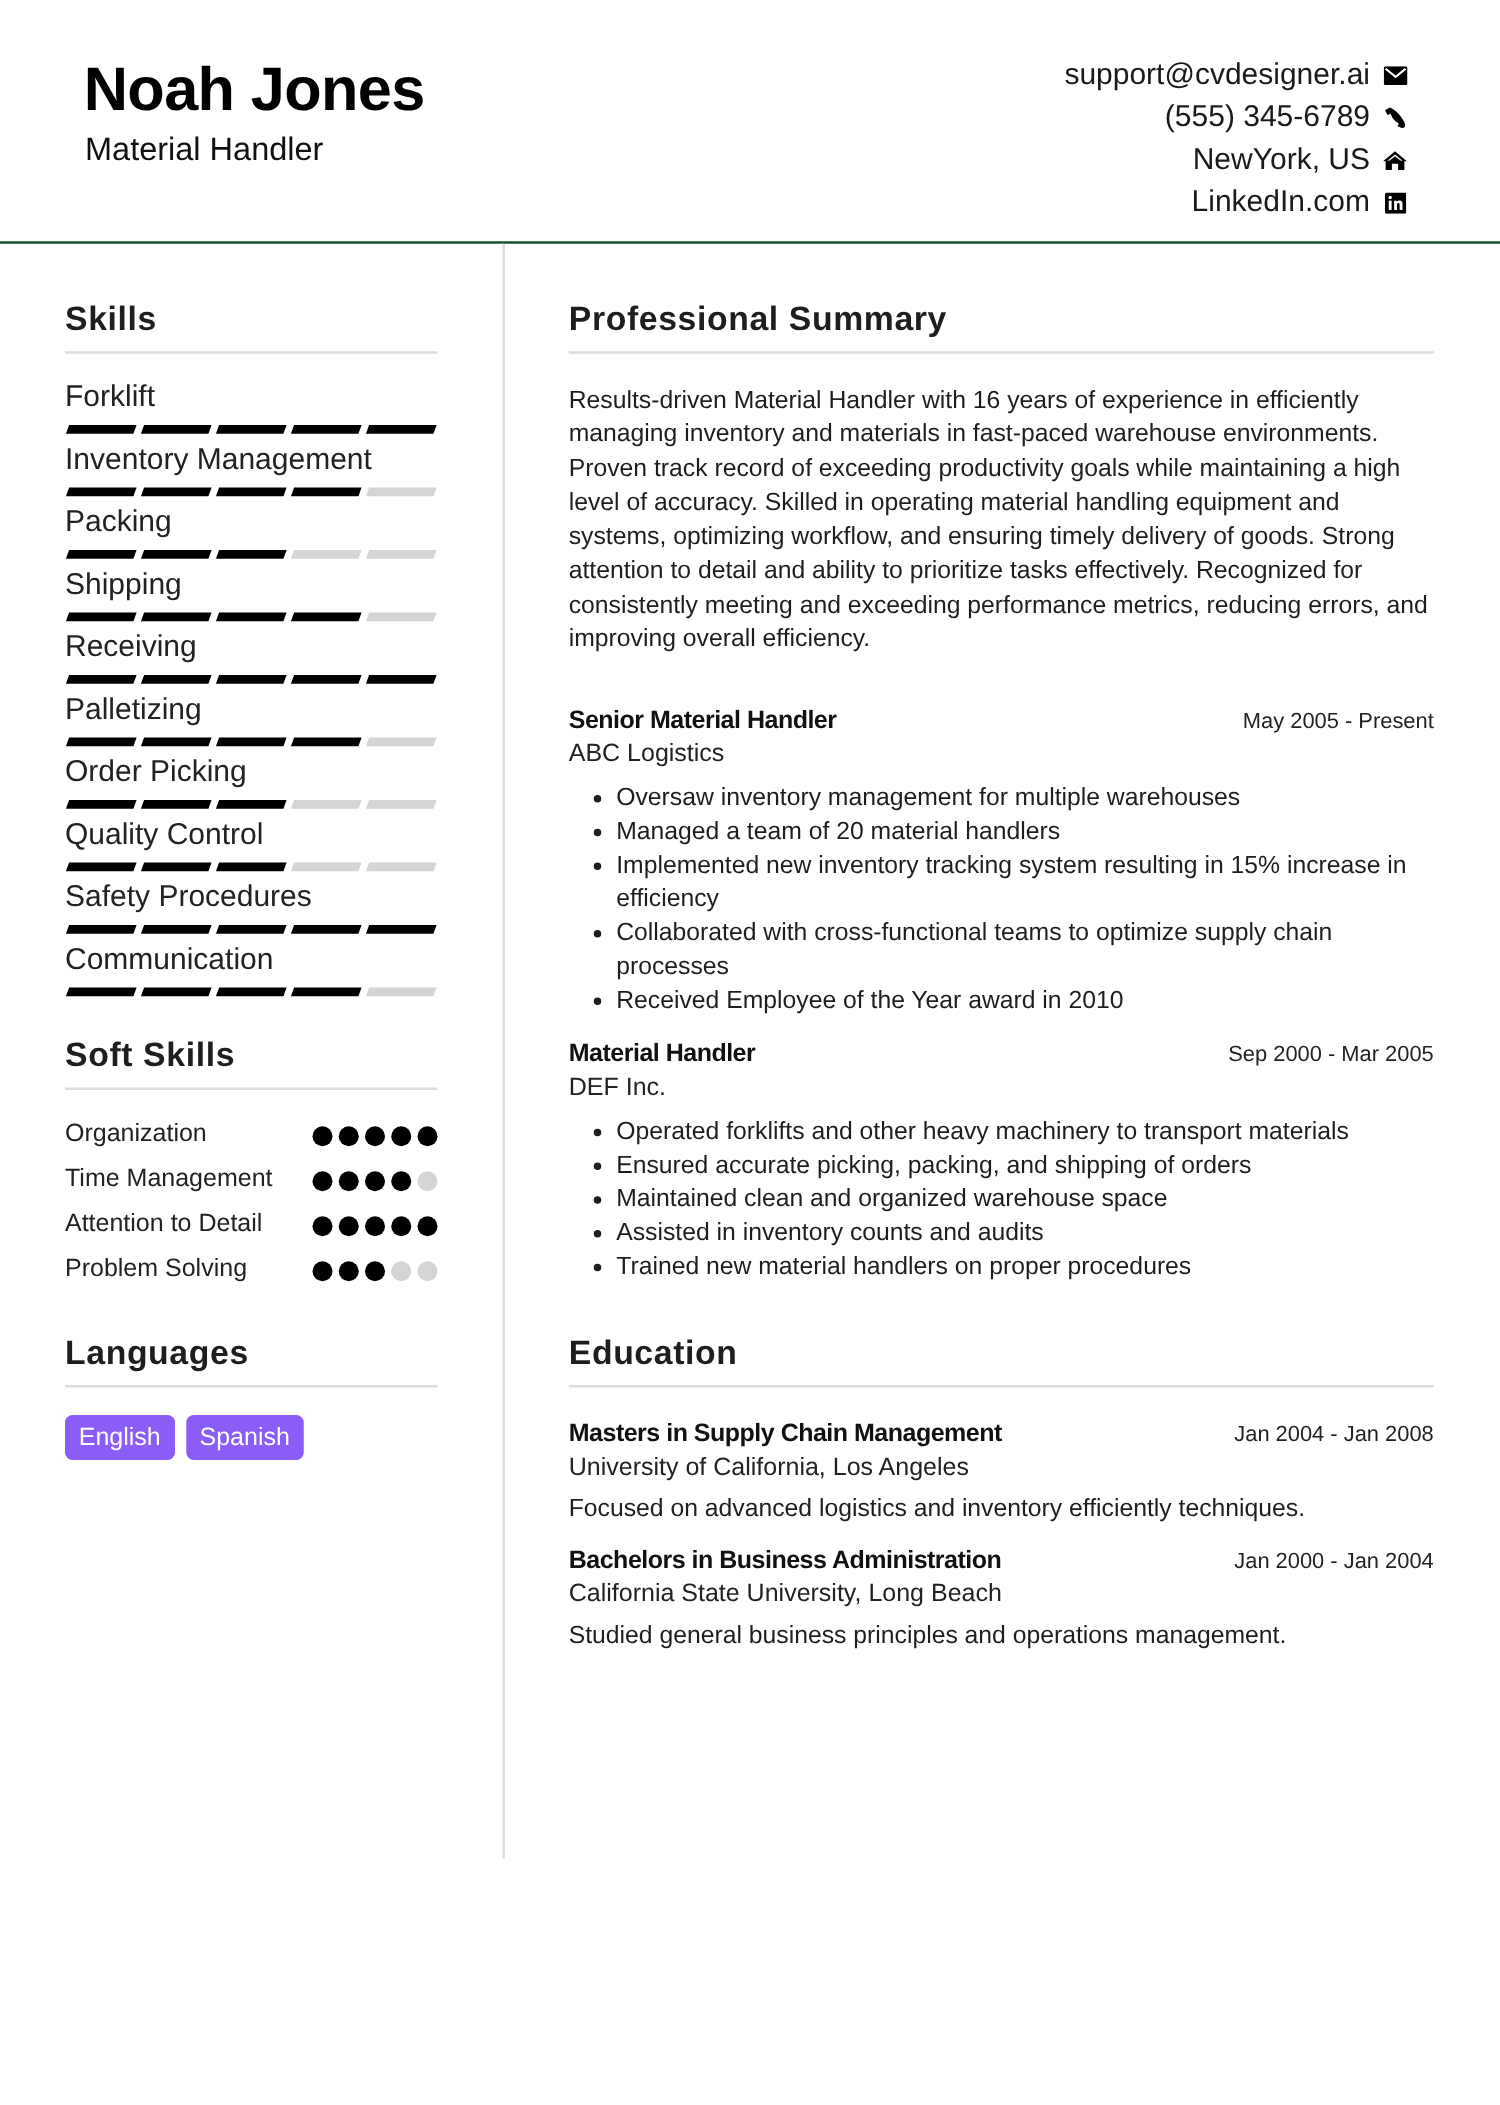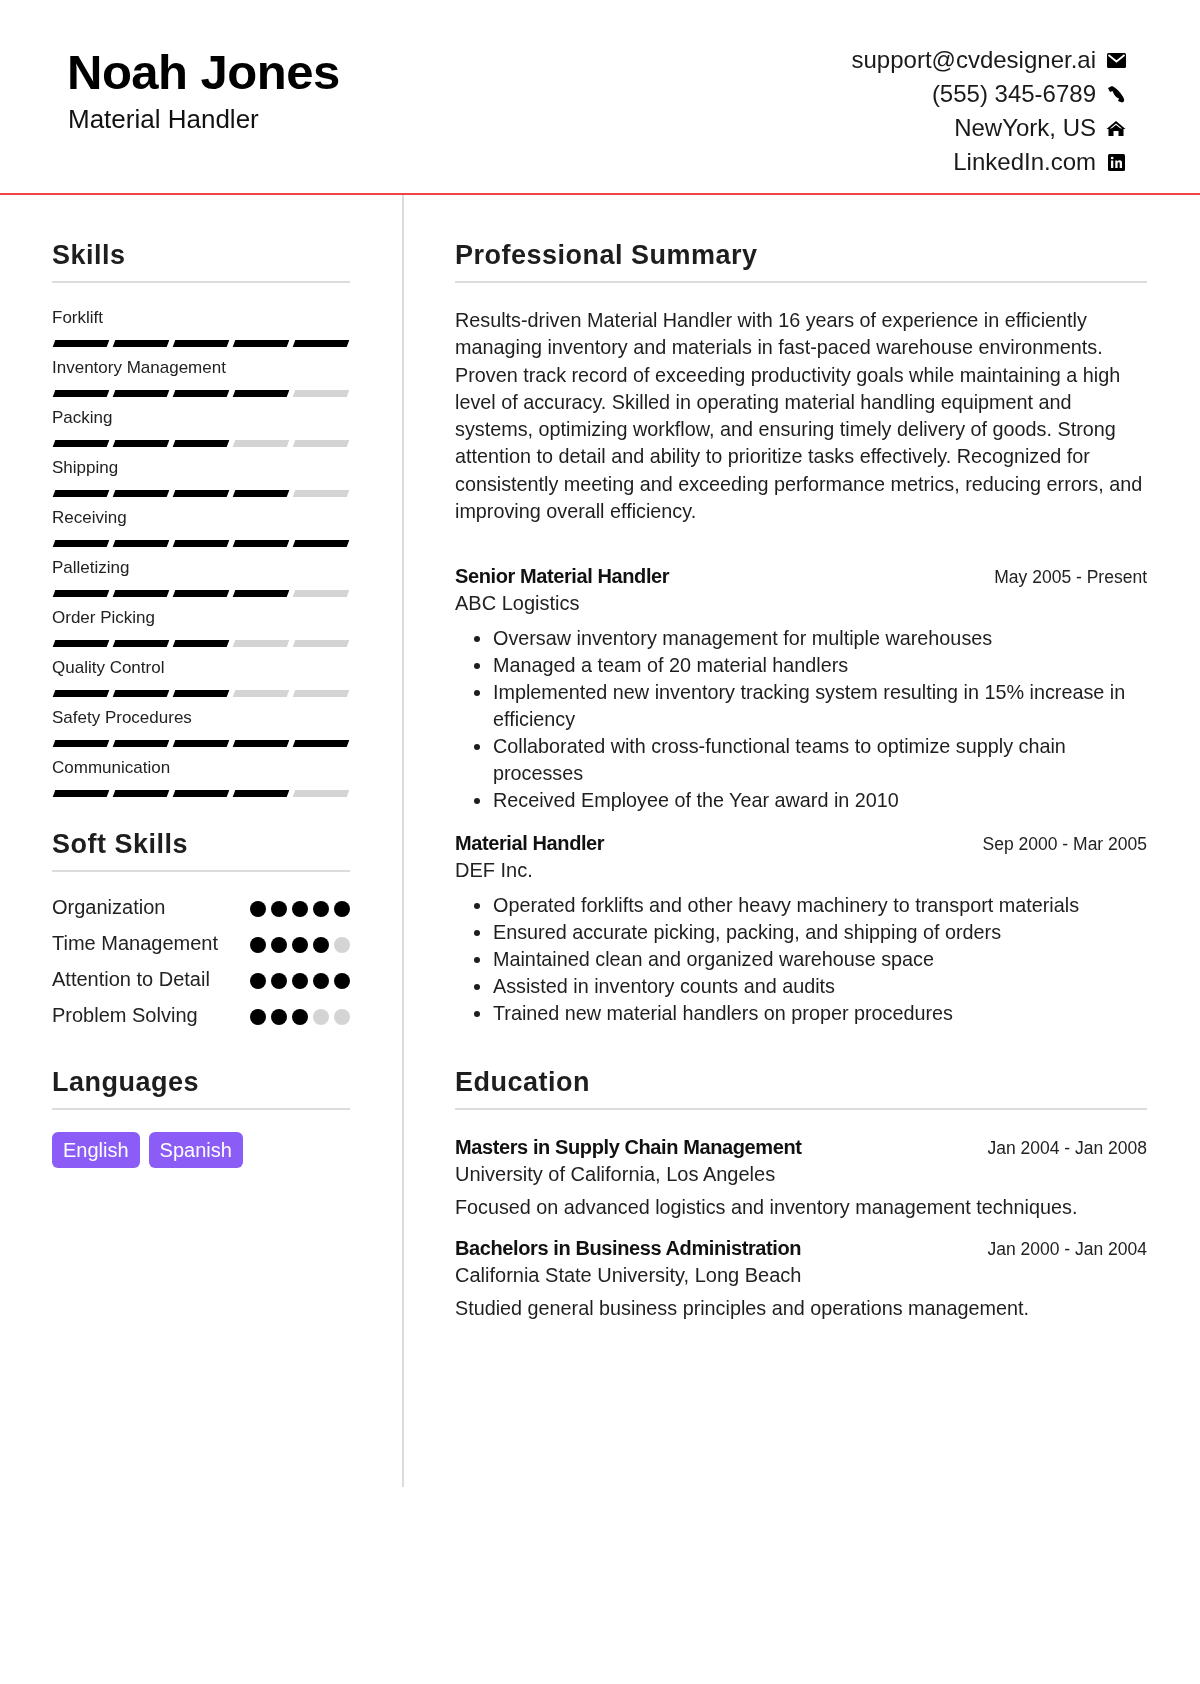--- a/index.html
+++ b/index.html
@@ -5,21 +5,21 @@
   * { box-sizing: border-box; margin: 0; padding: 0; }
   html, body { width: 1200px; height: 1684px; background: #ffffff; }
   body {
     font-family: "Liberation Sans", sans-serif;
     color: #1a1a1a;
     position: relative;
     overflow: hidden;
   }
   .header {
     position: absolute; left: 0; top: 0; width: 1200px; height: 195px;
-    border-bottom: 2px solid #ef4444;
+    border-bottom: 2px solid #14532d;
   }
   .name {
     position: absolute; left: 67px; top: 44px;
     font-size: 49px; font-weight: bold; letter-spacing: -0.5px; color: #000;
   }
   .title {
     position: absolute; left: 68px; top: 104px;
     font-size: 26px; color: #111;
   }
   .contacts {
@@ -37,21 +37,21 @@
   .divider-v {
     position: absolute; left: 402px; top: 195px; width: 2px; height: 1292px;
     background: #dcdcdc;
   }
   .sidebar { position: absolute; left: 52px; top: 240px; width: 298px; }
   .main { position: absolute; left: 455px; top: 240px; width: 692px; }
   .section-title {
     font-size: 27px; font-weight: bold; color: #1e1e1e; letter-spacing: 0.5px;
     padding-bottom: 10px; border-bottom: 2px solid #dcdcdc; margin-bottom: 22px;
   }
-  .skill-name { font-size: 17px; color: #222; line-height: 26px; }
+  .skill-name { font-size: 24px; color: #222; line-height: 26px; }
   .bars { display: flex; gap: 6px; margin: 9px 0 8px 2px; }
   .bar {
     width: 54px; height: 7px; background: #000; transform: skewX(-20deg);
   }
   .bar.off { background: #d4d4d4; }
   .soft-row { display: flex; justify-content: space-between; margin-bottom: 9px; }
   .soft-name { font-size: 20px; color: #222; line-height: 27px; width: 170px; }
   .dots { display: flex; gap: 5px; padding-top: 7px; }
   .dot { width: 16px; height: 16px; border-radius: 50%; background: #000; }
   .dot.off { background: #d4d4d4; }
@@ -322,21 +322,21 @@
 
   <div style="margin-top: 40px;">
     <div class="section-title">Education</div>
     <div id="edu-list">
         <div class="edu" style="margin-top: 26px;">
           <div class="job-head">
             <div class="job-title">Masters in Supply Chain Management</div>
             <div class="job-date">Jan 2004 - Jan 2008</div>
           </div>
           <div class="company">University of California, Los Angeles</div>
-          <div class="edu-desc">Focused on advanced logistics and inventory management techniques.</div>
+          <div class="edu-desc">Focused on advanced logistics and inventory efficiently techniques.</div>
         </div>
         <div class="edu" style="margin-top: 18px;">
           <div class="job-head">
             <div class="job-title">Bachelors in Business Administration</div>
             <div class="job-date">Jan 2000 - Jan 2004</div>
           </div>
           <div class="company">California State University, Long Beach</div>
           <div class="edu-desc">Studied general business principles and operations management.</div>
         </div>
       </div>

